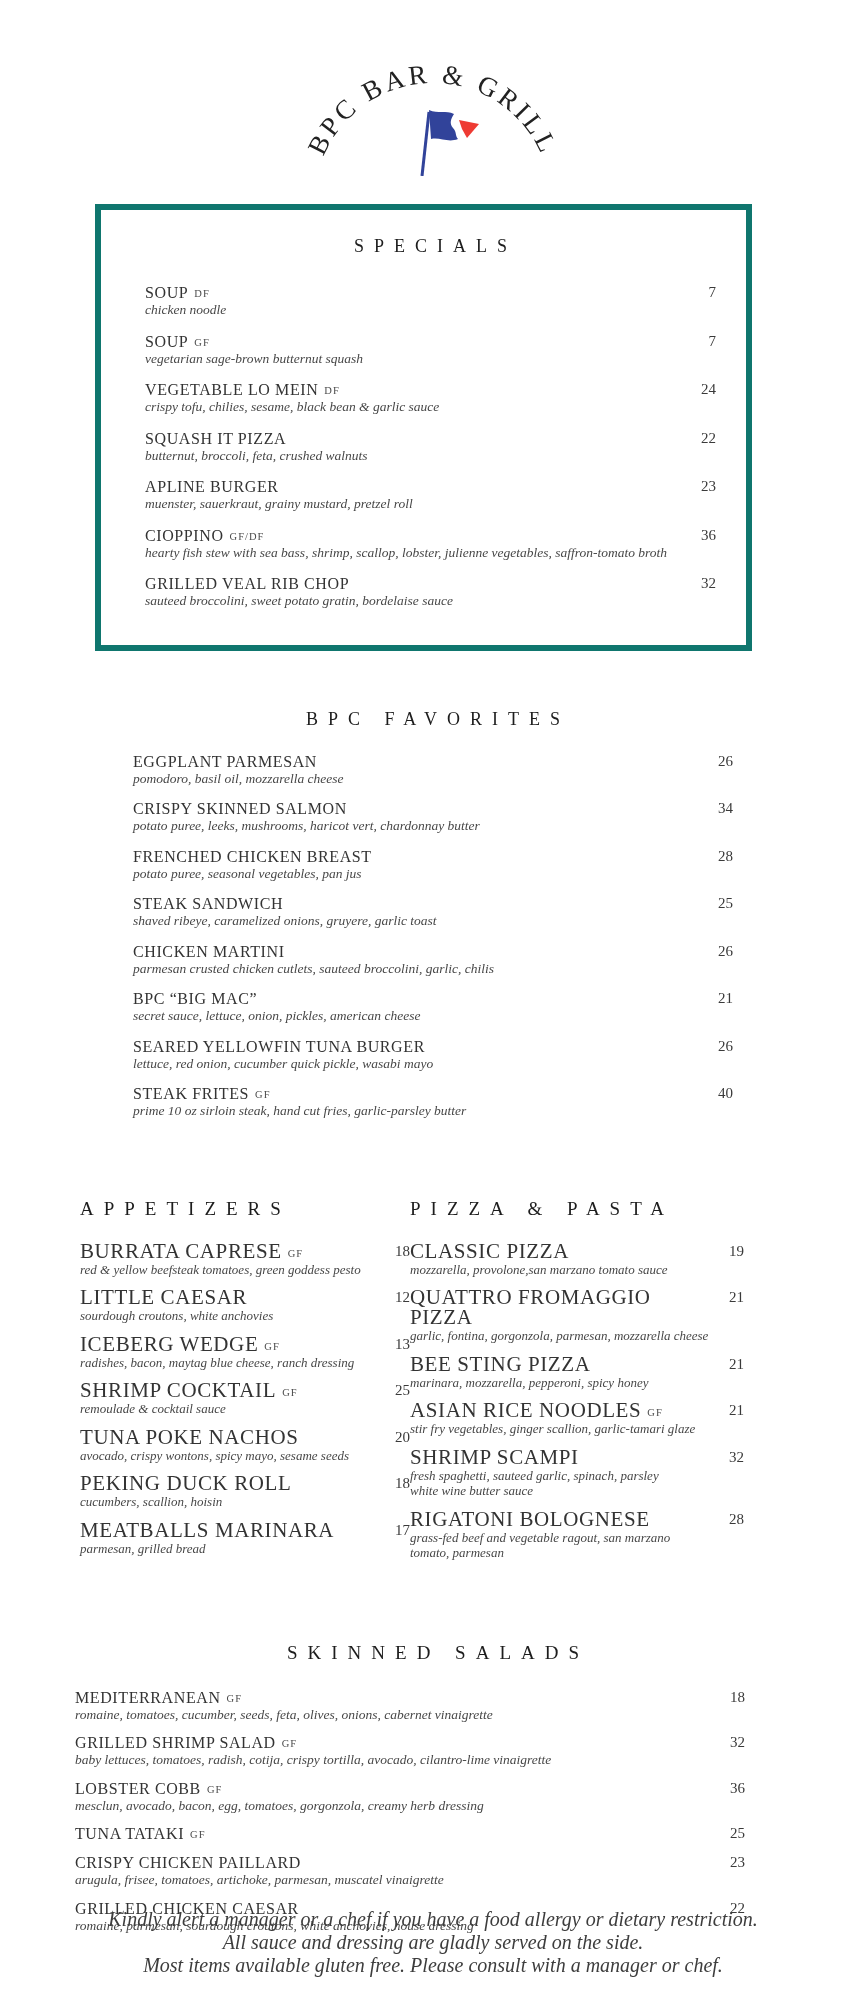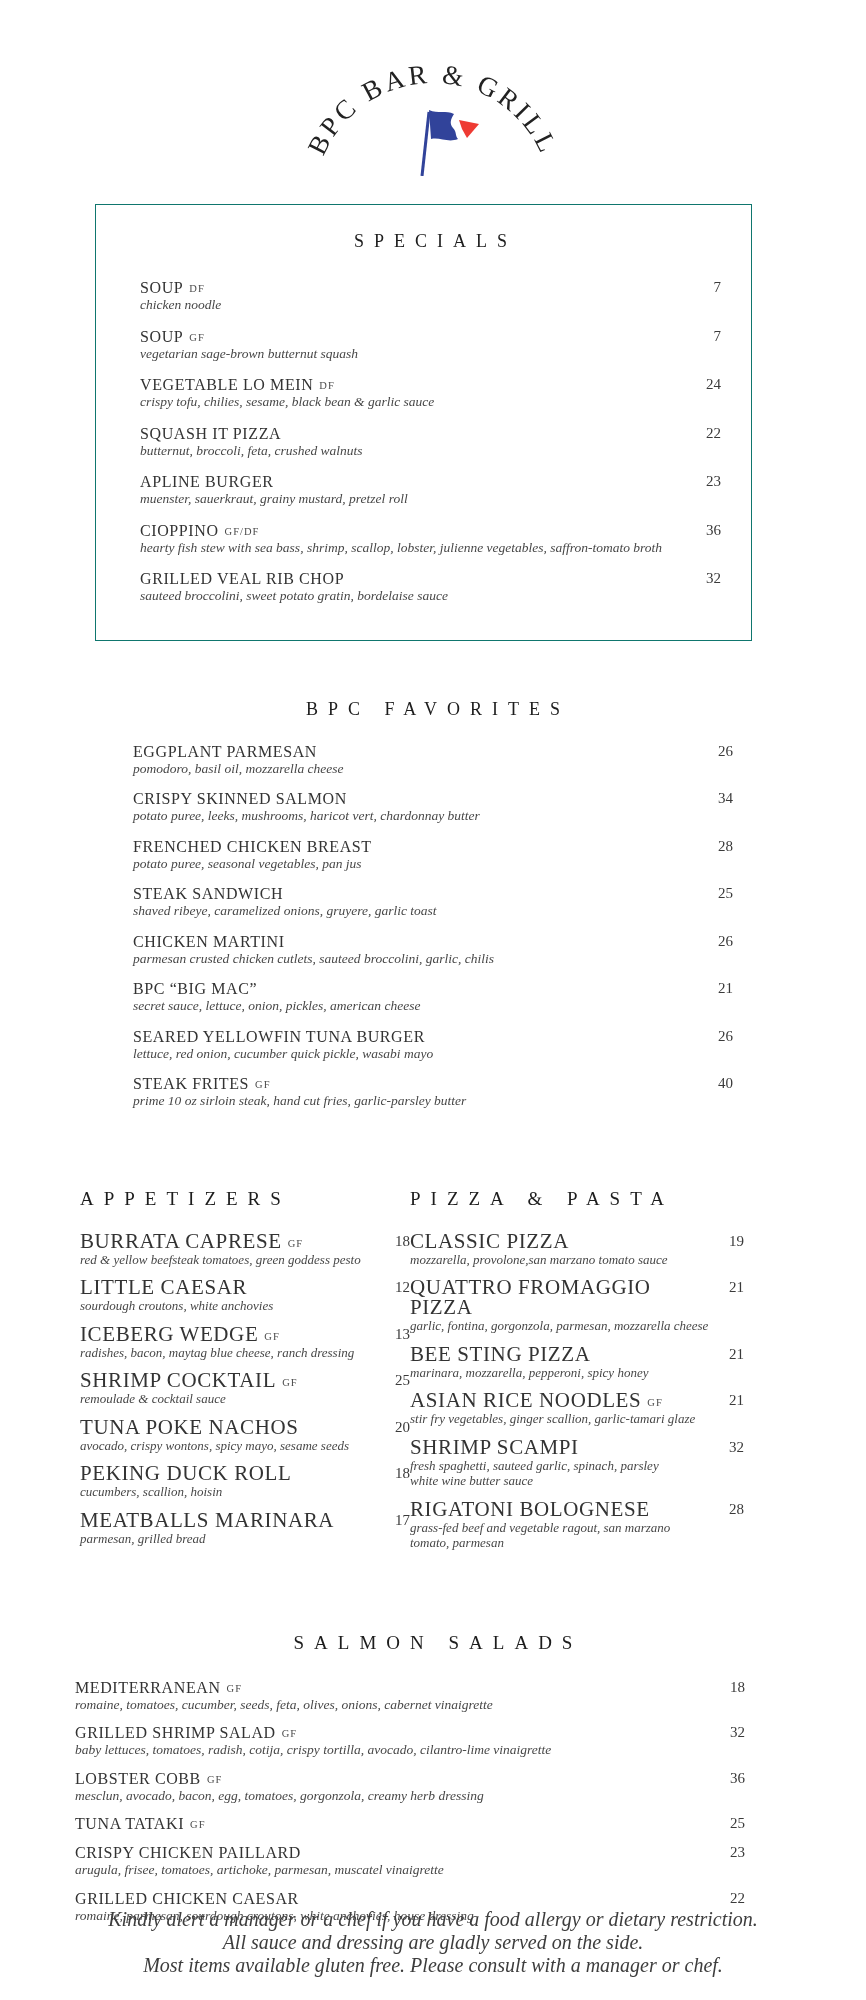--- a/index.html
+++ b/index.html
@@ -33,21 +33,21 @@
   }
   .item-desc, .item-desc2 {
     font-style:italic; font-size:13.5px; color:#474747; line-height:16.5px;
   }
   .item-price {
     flex:0 0 auto; font-size:15px; color:#3a3a3a; line-height:19px;
   }
 
   
   .specials-box {
-    border:1px solid #0f766e;
+    border:6px solid #0f766e;
     margin:28px 114px 0 95px;
     padding:26px 30px 22px 44px;
   }
   .specials-box .section-title { margin-bottom:26px; }
   .specials-list .menu-row { margin-bottom:13px; }
 
   
   .favorites { margin-top:58px; }
   .favorites .section-title { margin-bottom:22px; }
   .favorites-list { padding:0 133px 0 133px; }
@@ -367,21 +367,21 @@
             <div class="item-desc">grass-fed beef and vegetable ragout, san marzano</div>
             <div class="item-desc2">tomato, parmesan</div>
           </div>
           <div class="item-price">28</div>
         </div>
       </div>
   </div>
 </div>
 
 <div class="salads">
-  <h2 class="section-title">SALMON SALADS</h2>
+  <h2 class="section-title">SKINNED SALADS</h2>
   <div class="salads-list">
 
       <div class="menu-row">
         <div class="item-main">
           <span class="item-name">MEDITERRANEAN</span><span class="item-tag">GF</span>
           <div class="item-desc">romaine, tomatoes, cucumber, seeds, feta, olives, onions, cabernet vinaigrette</div>
           
         </div>
         <div class="item-price">18</div>
       </div>

